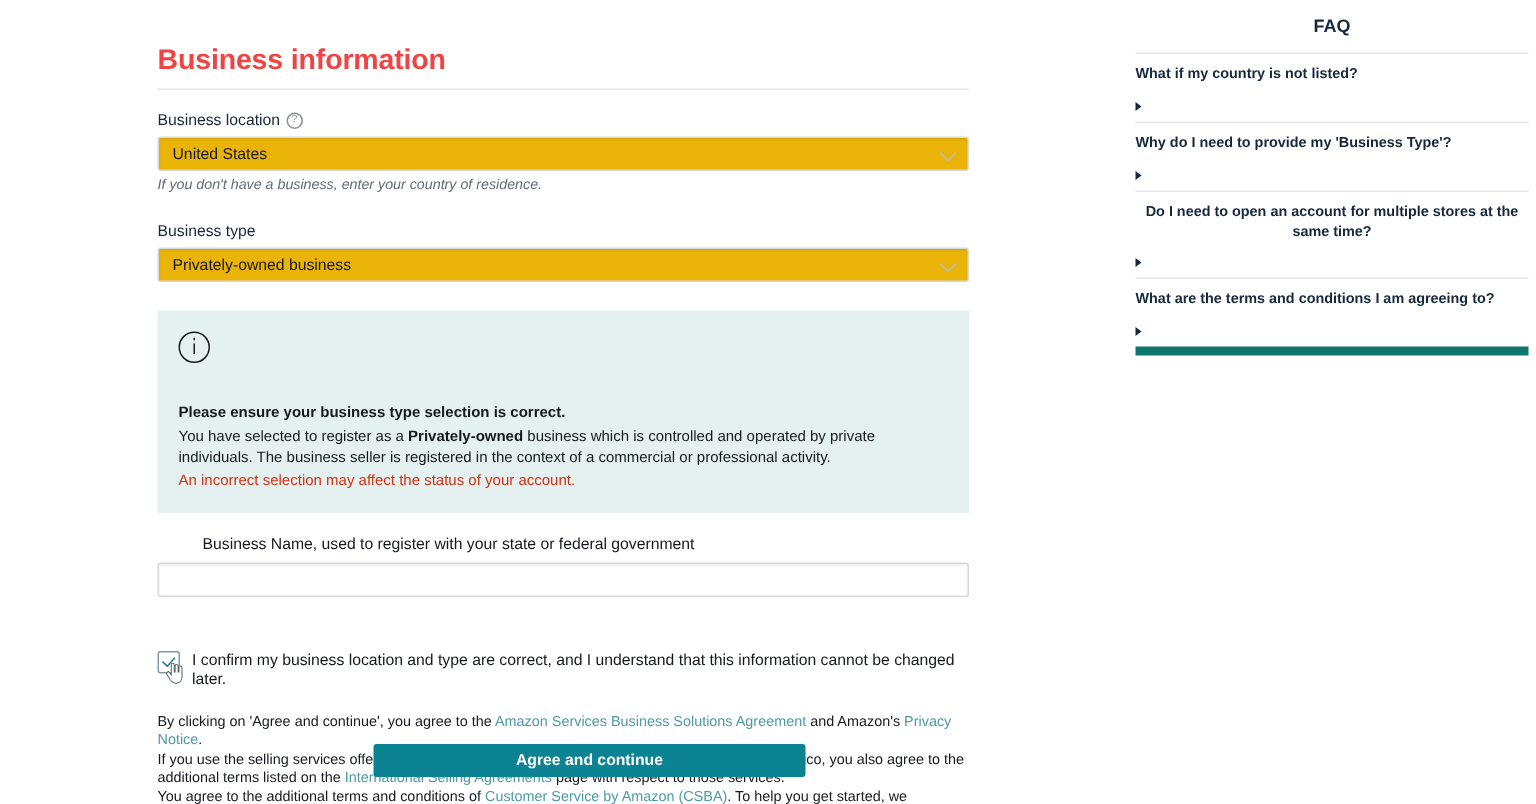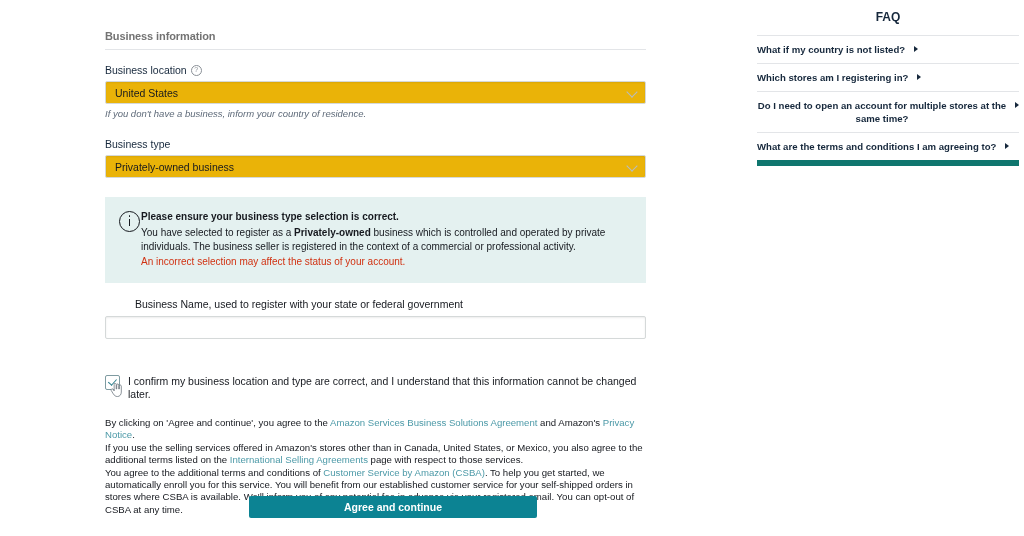--- a/index.html
+++ b/index.html
@@ -18,23 +18,23 @@
 
   
   .form-col {
     position: absolute;
     left: 105px;
     top: 30px;
     width: 541px;
   }
 
   .page-title {
-    font-size: 11px;
+    font-size: 19px;
     font-weight: bold;
-    color: #737373;
+    color: #ef4444;
     letter-spacing: -0.1px;
     margin: 0 0 7px 0;
   }
   .title-rule {
     height: 1px;
     background: #e3e5e8;
     margin-bottom: 14px;
   }
 
   .field-label {
@@ -101,22 +101,23 @@
   }
 
   .spacer-20 { height: 19px; }
   .spacer-16 { height: 15px; }
 
   
   .callout {
     background: #e4f1f0;
     padding: 13px 14px 14px 14px;
     display: flex;
-    gap: 1px;
+    gap: 27px;
     margin-top: 19px;
+    flex-direction: column;
   }
   .info-icon {
     flex: none;
     width: 19px;
     height: 19px;
     border: 1.5px solid #16191f;
     border-radius: 50%;
     position: relative;
     margin-top: 1px;
   }
@@ -261,20 +262,21 @@
     padding: 7px 0 7px 0;
     font-size: 9.6px;
     font-weight: bold;
     color: #16283c;
     line-height: 13px;
     display: flex;
     align-items: flex-start;
     justify-content: space-between;
     gap: 8px;
     cursor: pointer;
+    flex-direction: column;
   }
   .faq-item:last-child { border-bottom: 6px solid #0f766e; }
   .faq-arrow {
     flex: none;
     width: 0;
     height: 0;
     border-left: 4.5px solid #16283c;
     border-top: 3.5px solid transparent;
     border-bottom: 3.5px solid transparent;
     margin-top: 3px;
@@ -292,21 +294,21 @@
 
   
   <div class="field-label">
     <span>Business location</span>
     <span class="help-icon"></span>
   </div>
   <div class="select-box">
     <span>United States</span>
     <span class="chevron"></span>
   </div>
-  <div class="hint">If you don't have a business, inform your country of residence.</div>
+  <div class="hint">If you don't have a business, enter your country of residence.</div>
 
   <div class="spacer-20"></div>
 
   
   <div class="field-label">
     <span>Business type</span>
   </div>
   <div class="select-box">
     <span>Privately-owned business</span>
     <span class="chevron"></span>
@@ -349,25 +351,25 @@
 <button class="submit-btn">Agree and continue</button>
 
 <div class="faq">
   <h2 class="faq-title">FAQ</h2>
 
   <div class="faq-item inline">
     <span class="faq-label">What if my country is not listed?</span>
     <span class="faq-arrow"></span>
   </div>
 
-
   <div class="faq-item inline">
-    <span class="faq-label">Which stores am I registering in?</span>
+    <span class="faq-label">Why do I need to provide my 'Business Type'?</span>
     <span class="faq-arrow"></span>
   </div>
+
 
   <div class="faq-item">
     <span class="faq-label">Do I need to open an account for multiple stores at the same time?</span>
     <span class="faq-arrow"></span>
   </div>
 
   <div class="faq-item inline">
     <span class="faq-label">What are the terms and conditions I am agreeing to?</span>
     <span class="faq-arrow"></span>
   </div>

